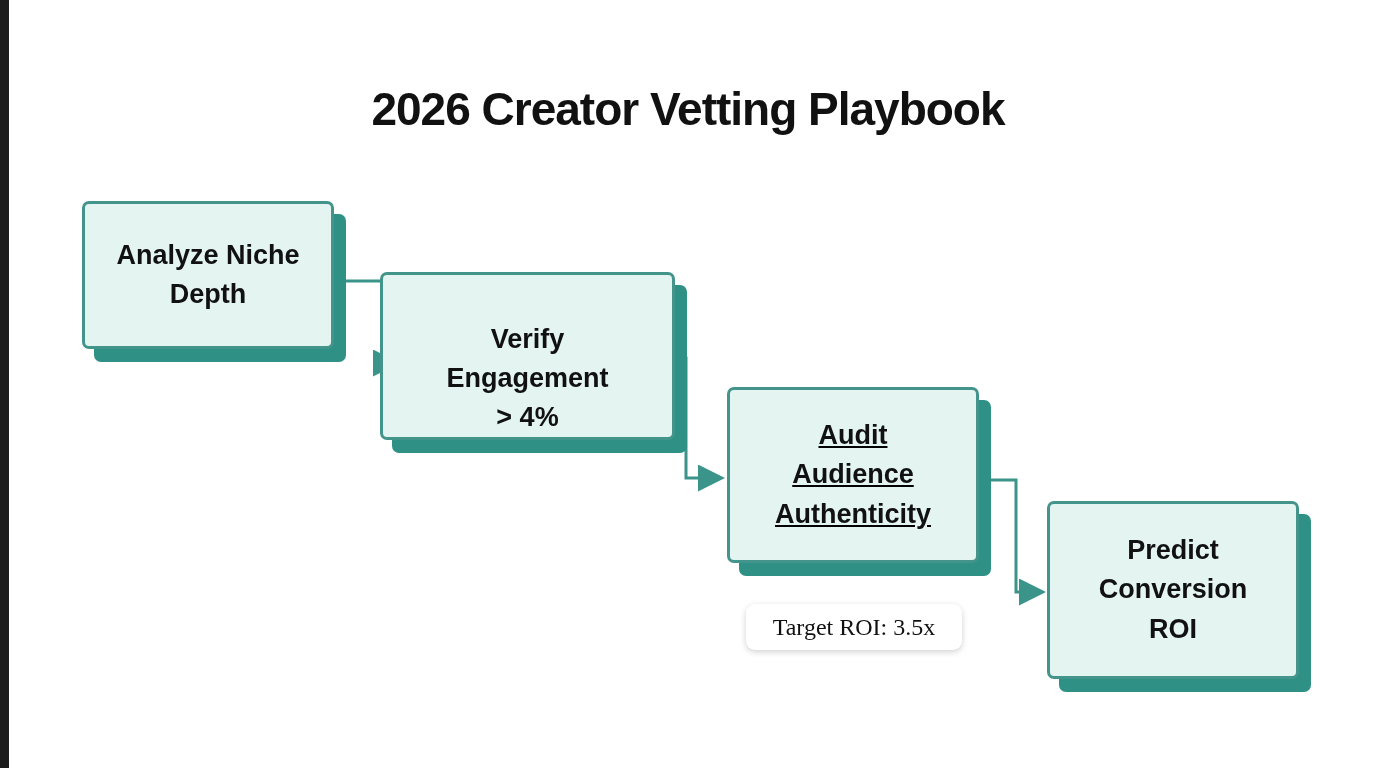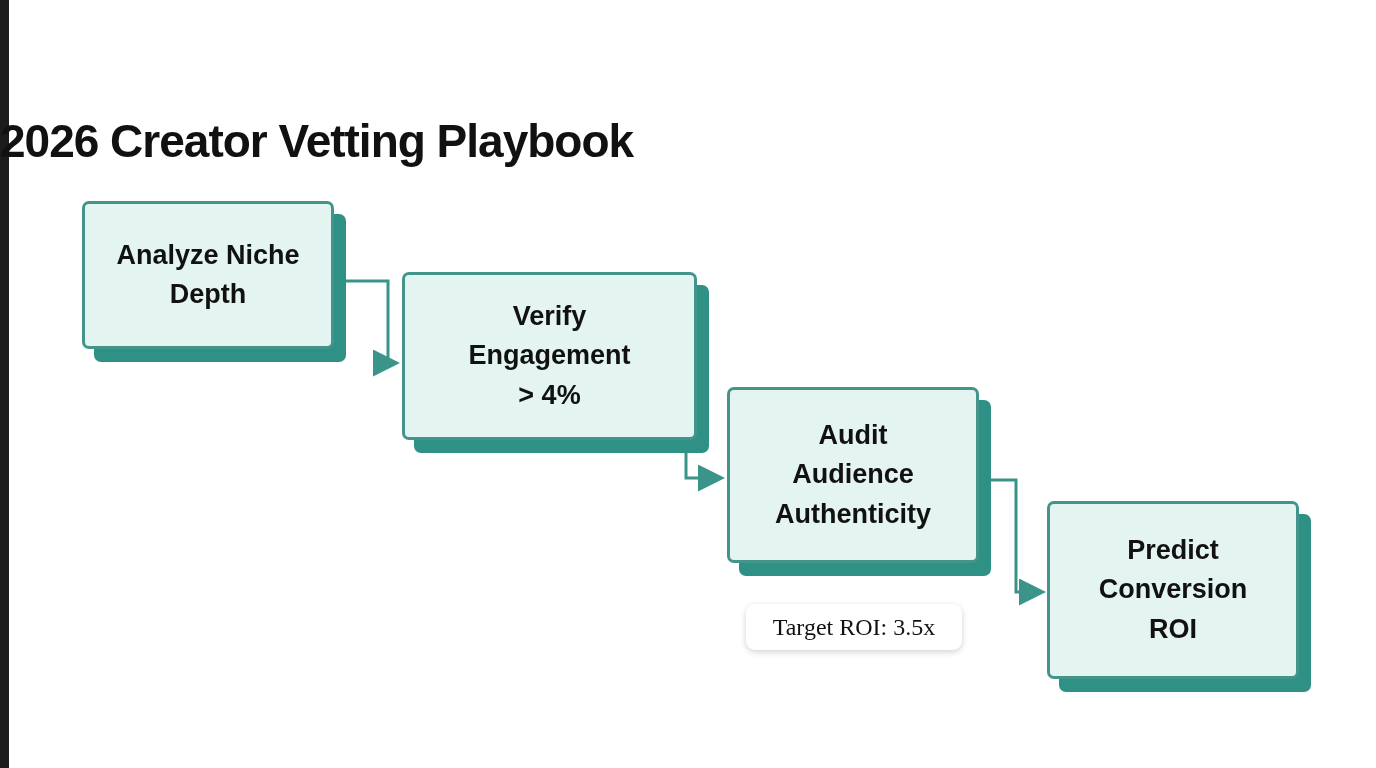--- a/index.html
+++ b/index.html
@@ -19,42 +19,41 @@
   }
   .stage{
     position:absolute;inset:0;width:1376px;height:768px;
   }
   .edge-bar{
     position:absolute;left:0;top:0;width:9px;height:768px;
     background:#1c1c1c;
   }
   .title{
     position:absolute;left:0;top:82px;width:100%;
-    text-align:left;
+    text-align:center;
     font-size:46px;font-weight:bold;letter-spacing:-1px;
     color:var(--title-text);
-    margin-top:32px;
   }
   .flow-node{
     position:absolute;
     background:var(--node-fill);
     border:3px solid var(--node-border);
     border-radius:7px;
     box-shadow:12px 13px 0 0 var(--node-shadow);
     display:flex;align-items:center;justify-content:center;
     text-align:center;
   }
   .flow-node .node-label{
     font-size:27px;font-weight:bold;color:#111;
     line-height:1.45;
     white-space:pre-line;
   }
   .node-1{left:82px; top:201px; width:252px;height:148px;}
-  .node-2{left:402px;top:272px;width:295px;height:168px;}
-  .node-3{left:727px;top:387px;width:252px;height:176px;}
+  .node-2{left:380px;top:272px;width:295px;height:168px;align-items:flex-end;}
+  .node-3{left:727px;top:387px;width:252px;height:176px;text-decoration:underline;}
   .node-4{left:1047px;top:501px;width:252px;height:178px;align-items:center;}
   .connectors{
     position:absolute;left:0;top:0;width:1376px;height:768px;
     pointer-events:none;
   }
   .roi-pill{
     position:absolute;left:746px;top:604px;width:216px;height:46px;
     background:#ffffff;border-radius:9px;
     box-shadow:0 2px 6px rgba(0,0,0,0.18);
     display:flex;align-items:center;justify-content:center;

